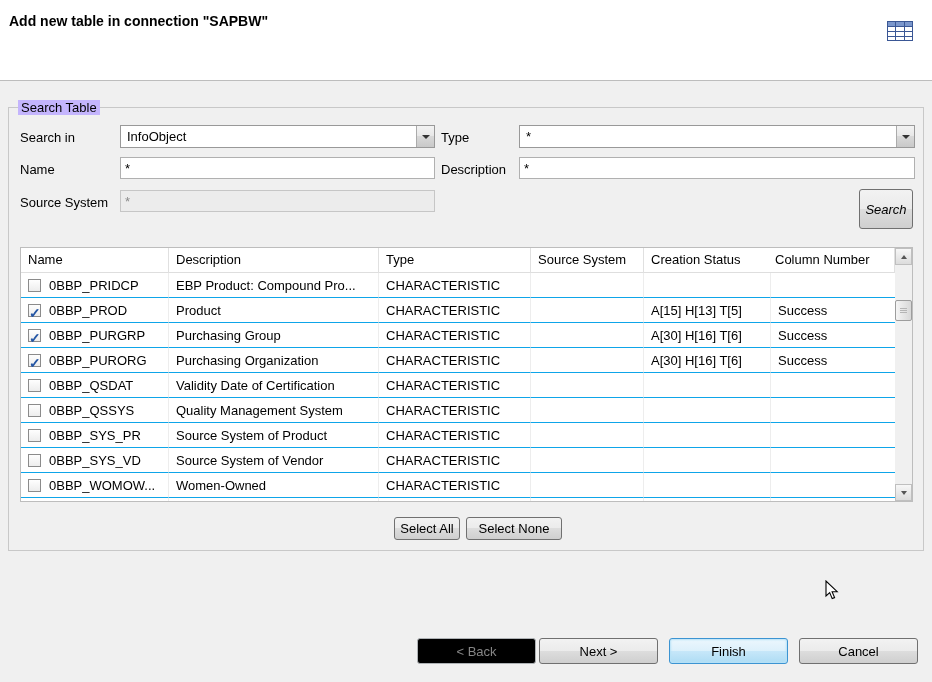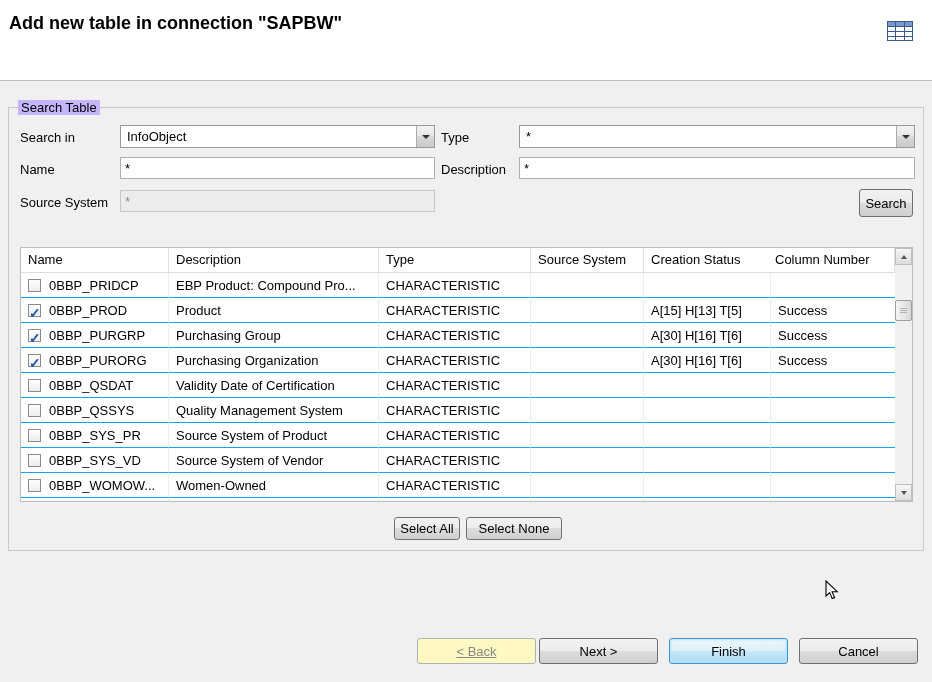--- a/index.html
+++ b/index.html
@@ -2,21 +2,21 @@
 <html><head>
 <meta charset="utf-8">
 <style>
   * { margin:0; padding:0; box-sizing:border-box; }
   html,body { width:932px; height:682px; }
   body { font-family:"Liberation Sans", sans-serif; font-size:13px; color:#000; background:#fff; }
 
   .dialog { position:relative; width:932px; height:682px; background:#f0f0f0; overflow:hidden; }
 
   .titlebar { position:absolute; left:0; top:0; width:100%; height:81px; background:#ffffff; border-bottom:1px solid #bdbdbd; }
-  .title { position:absolute; left:9px; top:13px; font-size:18px; font-weight:bold; white-space:nowrap; }
+  .title { position:absolute; left:9px; top:13px; font-size:14px; font-weight:bold; white-space:nowrap; }
   .banner-icon { position:absolute; top:15px; right:16px; width:32px; height:32px; }
 
   .group-box { position:absolute; left:8px; top:107px; width:916px; height:444px; border:1px solid #c8c8c8; }
   .group-label { position:absolute; left:18px; top:100px; background:#c4b5fd; padding:0 3px; }
 
   .field-label { position:absolute; white-space:nowrap; }
 
   .combo { position:absolute; height:23px; background:#fff; border:1px solid #999; }
   .combo-value { position:absolute; left:6px; top:3px; white-space:nowrap; }
   .combo-btn { position:absolute; top:0; right:0; bottom:0; width:18px;
@@ -27,21 +27,21 @@
   .tri-up { width:0; height:0; border-left:3.5px solid transparent; border-right:3.5px solid transparent; border-bottom:4px solid #555; }
 
   input.text { position:absolute; height:22px; border:1px solid #b0b0b0; background:#fff; padding:0 4px;
       font:13px "Liberation Sans", sans-serif; color:#000; }
   input.text:disabled { background:#ececec; color:#8a8a8a; border-color:#c6c6c6; }
 
   .btn { position:absolute; font:13px "Liberation Sans", sans-serif; color:#000; text-align:center;
       border:1px solid #707070; border-radius:3px;
       background:linear-gradient(#f2f2f2,#ebebeb 50%,#dddddd 50%,#cfcfcf);
       display:flex; align-items:center; justify-content:center; cursor:default; white-space:nowrap; }
-  .btn.disabled { color:#868686; border-color:#aeb2b5; background:#fef9c3;text-decoration:underline; }
+  .btn.disabled { color:#868686; border-color:#aeb2b5; background:#000000; }
   .btn.default { border-color:#3c94d2;
       background:linear-gradient(#ecf7fd,#dcf0fb 50%,#c7e7f9 50%,#aedcf4);
       box-shadow: inset 0 0 2px 1px #b8e2f7; }
 
   
   .rtable { position:absolute; left:20px; top:247px; width:893px; height:255px; background:#fff; border:1px solid #bdbdbd; overflow:hidden; }
   .thead { position:absolute; left:0; top:0; width:874px; height:25px; display:flex; border-bottom:1px solid #dedede; background:#fff; }
   .hcell { height:25px; line-height:24px; padding-left:7px; border-right:1px solid #e0e0e0; overflow:hidden; white-space:nowrap; }
   .tbody { position:absolute; left:0; top:25px; width:874px; }
   .trow { display:flex; width:874px; height:25px; }
@@ -105,21 +105,21 @@
 
   <div class="field-label" style="left:20px; top:162px;">Name</div>
   <input class="text" style="left: 120px; top: 157px; width: 315px;" value="*">
 
   <div class="field-label" style="left:441px; top:162px;">Description</div>
   <input class="text" style="left: 519px; top: 157px; width: 396px;" value="*">
 
   <div class="field-label" style="left:20px; top:195px;">Source System</div>
   <input class="text" disabled="" style="left: 120px; top: 190px; width: 315px;" value="*">
 
-  <div class="btn" style="left:859px; top:189px; width:54px; height:28px;">Search</div>
+  <div class="btn" style="left:859px; top:189px; width:54px; height:40px;font-style:italic;">Search</div>
 
   <div class="rtable">
     <div class="thead">
       <div class="hcell c0">Name</div>
       <div class="hcell c1">Description</div>
       <div class="hcell c2">Type</div>
       <div class="hcell c3">Source System</div>
       <div class="hcell c5">Creation Status</div>
       <div class="hcell c4">Column Number</div>
     </div>

